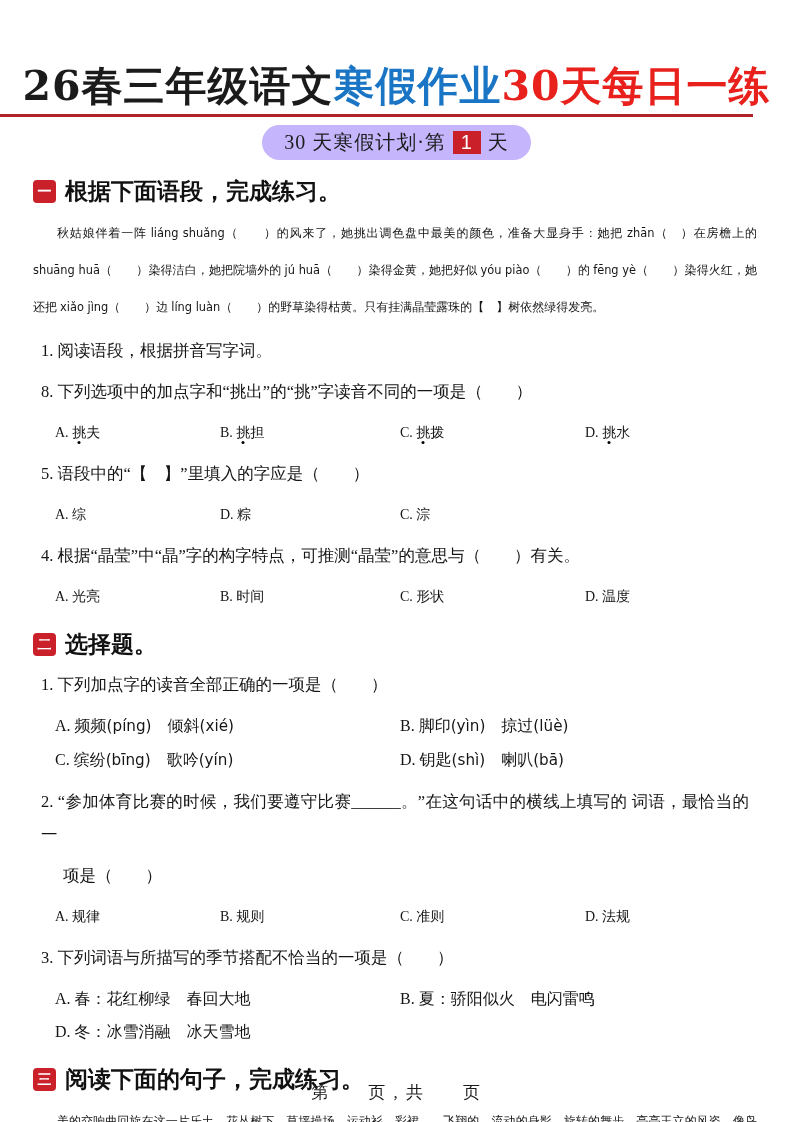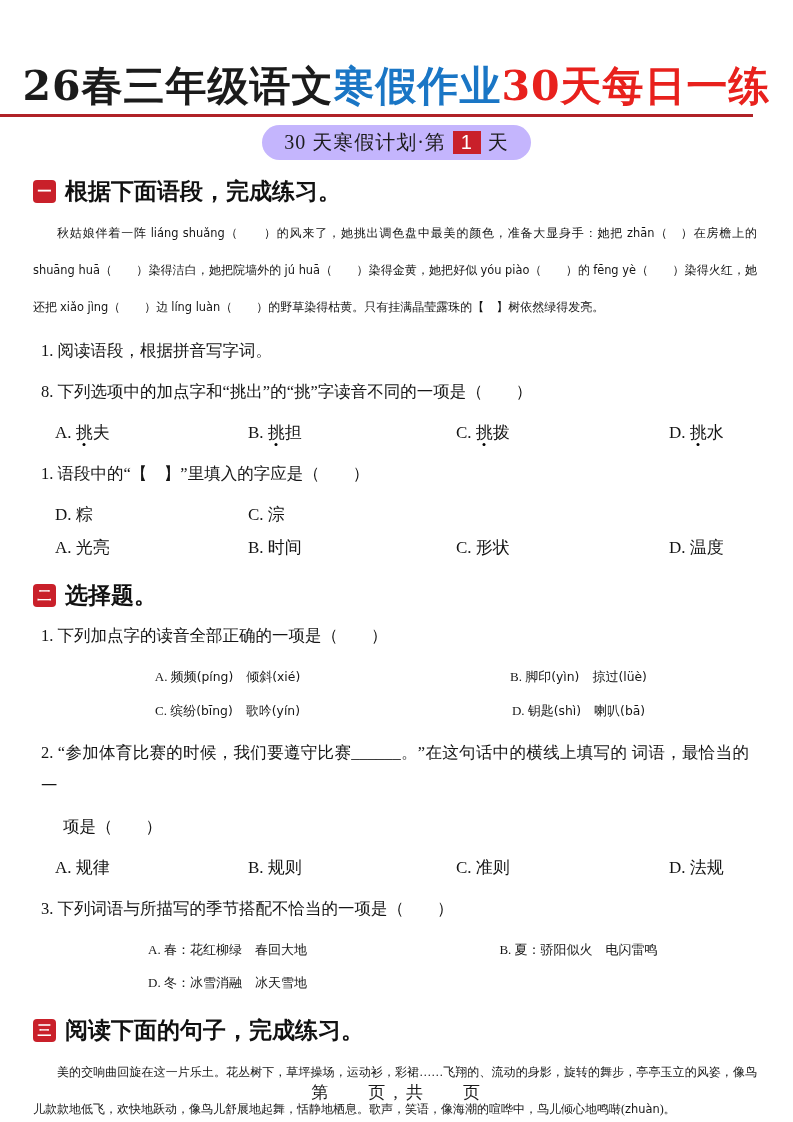--- a/index.html
+++ b/index.html
@@ -64,25 +64,25 @@
   .para{
     margin:4px 0 8px 0;
     font-size:12px;line-height:37px;
     text-align:justify;
   }
   .indent{text-indent:2em;}
   .q{margin:8px;font-size:16.5px;line-height:33px;text-align:justify;}
   .q-cont{padding-left:22px;}
   .opts4{
     display:grid;grid-template-columns:165px 180px 185px 1fr;
-    padding-left:22px;font-size:17px;line-height:33px;gap:28px;
+    padding-left:22px;font-size:14px;line-height:33px;
   }
   .opts2{
     display:grid;grid-template-columns:345px 1fr;
-    padding-left:22px;font-size:13px;line-height:33px;text-align:center;
+    padding-left:22px;font-size:16px;line-height:33px;
   }
   .pinyin{
     font-family:"DejaVu Sans","Liberation Sans",sans-serif;
     font-size:0.95em;
   }
   .em-dot{position:relative;}
   .em-dot::after{
     content:"";position:absolute;
     left:50%;bottom:-4px;transform:translateX(-50%);
     width:3px;height:3px;border-radius:50%;background:#000;
@@ -114,25 +114,27 @@
     </div>
     <p class="para indent"><span>秋姑娘伴着一阵 </span><span class="pinyin">liáng shuǎng</span><span>（　　）的风来了，她挑出调色盘中最美的颜色，准备大显身手：她把 </span><span class="pinyin">zhān</span><span>（　）在房檐上的 </span><span class="pinyin">shuāng huā</span><span>（　　）染得洁白，她把院墙外的 </span><span class="pinyin">jú huā</span><span>（　　）染得金黄，她把好似 </span><span class="pinyin">yóu piào</span><span>（　　）的 </span><span class="pinyin">fēng yè</span><span>（　　）染得火红，她还把 </span><span class="pinyin">xiǎo jìng</span><span>（　　）边 </span><span class="pinyin">líng luàn</span><span>（　　）的野草染得枯黄。只有挂满晶莹露珠的【　】树依然绿得发亮。</span></p>
     <p class="q">1. 阅读语段，根据拼音写字词。</p>
     <p class="q">8. 下列选项中的加点字和“挑出”的“挑”字读音不同的一项是（　　）</p>
     <div class="opts4">
       <span><span>A. </span><span class="em-dot">挑</span><span>夫</span></span>
       <span><span>B. </span><span class="em-dot">挑</span><span>担</span></span>
       <span><span>C. </span><span class="em-dot">挑</span><span>拨</span></span>
       <span><span>D. </span><span class="em-dot">挑</span><span>水</span></span>
     </div>
-    <p class="q">1. 语段中的“【　】”里填入的字应是（　　）</p>
+    <p class="q">5. 语段中的“【　】”里填入的字应是（　　）</p>
     <div class="opts4">
+      <span>A. 综</span>
       <span>D. 粽</span>
       <span>C. 淙</span>
     </div>
+    <p class="q">4. 根据“晶莹”中“晶”字的构字特点，可推测“晶莹”的意思与（　　）有关。</p>
     <div class="opts4">
       <span>A. 光亮</span>
       <span>B. 时间</span>
       <span>C. 形状</span>
       <span>D. 温度</span>
     </div>
 
     <div class="sec-head">
       <span class="sec-badge">二</span>
       <span class="sec-title">选择题。</span>

